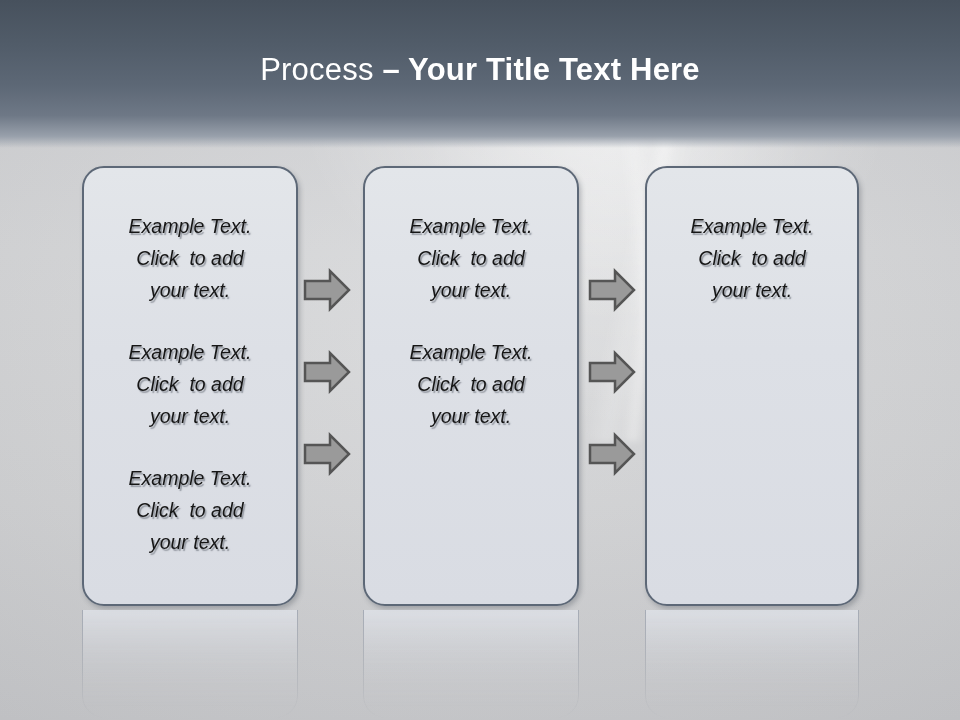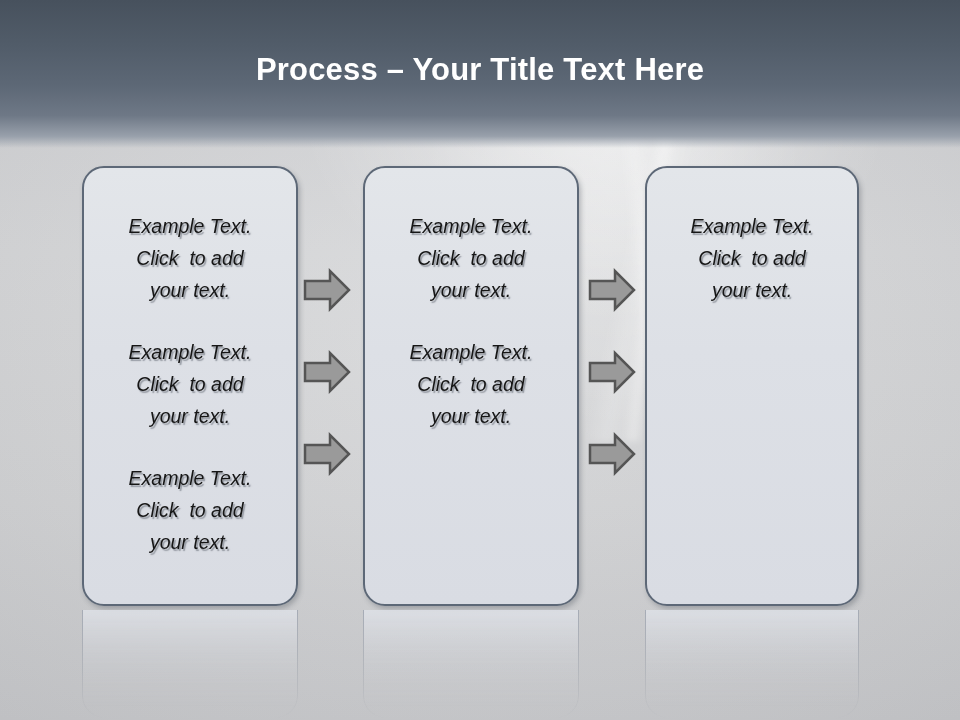--- a/index.html
+++ b/index.html
@@ -66,21 +66,21 @@
         rgba(200,203,208,0) 100%);
   }
   .title {
     position:absolute; left:0; top:52px; width:960px;
     text-align:center;
     color:#ffffff;
     font-size:31px;
     letter-spacing:0.2px;
     white-space:nowrap;
   }
-  .title .bold { font-weight:bold; }
+  .title .bold { font-weight:normal; }
   .title .rest { font-weight:bold; }
 
   
   .box {
     position:absolute;
     top:166px; height:440px;
     border:2px solid #5d6877;
     border-radius:22px;
     background:linear-gradient(180deg,#e3e6ea 0%, #dde0e6 42%, #d9dce3 100%);
     box-shadow:2px 3px 5px rgba(60,65,75,0.30);

